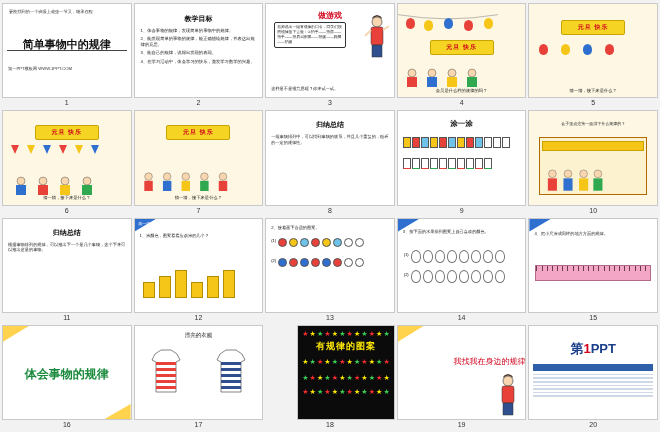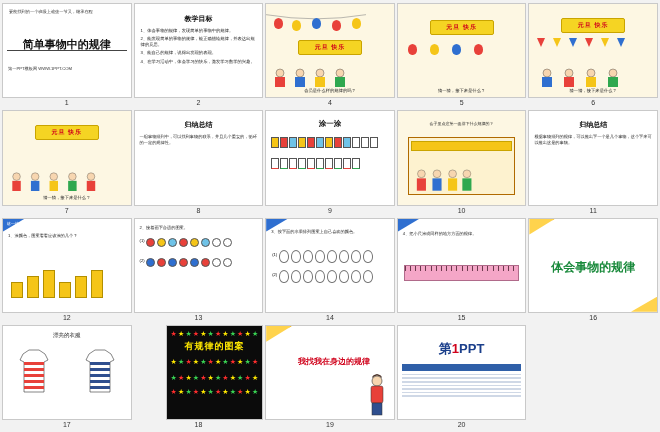--- a/index.html
+++ b/index.html
@@ -116,21 +116,21 @@
   .s16 .big{position:absolute;left:0;right:0;top:40px;text-align:center;font-size:12px;font-weight:bold;color:#1a8a3c;}
   
   .s17 .h{position:absolute;left:0;right:0;top:6px;text-align:center;font-size:5.5px;color:#222;}
   .shirt{position:absolute;top:22px;width:34px;height:46px;}
   
   .s18{background:#0b0b0b;margin-left:32px;}
   .s18 .h{position:absolute;left:0;right:0;top:14px;text-align:center;font-size:9px;font-weight:bold;color:#ffe800;letter-spacing:1px;}
   .starrow{position:absolute;left:4px;right:4px;display:flex;justify-content:space-between;}
   .star{color:#ff2d2d;font-size:7px;line-height:7px;}
   
-  .s19 .h{position:absolute;left:8px;right:0;top:30px;text-align:center;font-size:8px;font-weight:bold;color:#d0021b;}
+  .s19 .h{position:absolute;left:8px;right:0;top:30px;text-align:right;font-size:8px;font-weight:normal;color:#d0021b;}
   
   .s20{background:#fff;}
   .s20 .logo{position:absolute;left:0;right:0;top:14px;text-align:center;font-size:13px;font-weight:bold;color:#1b3f8b;}
   .s20 .logo span.red{color:#d0021b;}
   .s20 .navbar{position:absolute;left:4px;right:4px;top:38px;height:7px;background:#2f5fa8;}
   .s20 .lines{position:absolute;left:4px;right:4px;top:48px;}
   .s20 .lines i{display:block;height:1.6px;background:#cfd8e6;margin-bottom:2px;}
 </style>
 </head>
 <body>
@@ -151,20 +151,36 @@
     <div class="slide listslide">
       <div class="h">教学目标</div>
       <p>1、体会事物的规律，发现简单的事物中的规律。</p>
       <p>2、能发现简单的事物的规律，能正确描绘规律，并表达出规律的意思。</p>
       <p>3、能自己的规律，说得出发现的表现。</p>
       <p>4、在学习活动中，体会学习的快乐，激发学习数学的兴趣。</p>
     </div>
     <div class="num">2</div>
   </div>
 
+  <div class="cell">
+    <div class="slide s3">
+      <div class="h">做游戏</div>
+      <div class="box">老师说出一组有规律的口令，同学们按照规律接下去做：①拍手——拍肩——拍手——拍肩②跺脚——拍腿——跺脚——拍腿</div>
+      <svg class="teacher" viewBox="0 0 28 48">
+        <circle cx="14" cy="8" r="5" fill="#f7d6b0" stroke="#333" stroke-width="0.6"></circle>
+        <path d="M9 5 Q14 0 19 5 Q19 2 14 1 Q9 2 9 5Z" fill="#4a3228"></path>
+        <rect x="8" y="13" width="12" height="18" rx="2" fill="#e8413a" stroke="#333" stroke-width="0.5"></rect>
+        <rect x="9" y="31" width="10" height="12" fill="#2f4f8f" stroke="#333" stroke-width="0.5"></rect>
+        <line x1="8" y1="16" x2="2" y2="22" stroke="#f7d6b0" stroke-width="2"></line>
+        <line x1="20" y1="16" x2="26" y2="12" stroke="#f7d6b0" stroke-width="2"></line>
+      </svg>
+      <div class="bottom">这样是不是很意思呢？你来试一试。</div>
+    </div>
+    <div class="num">3</div>
+  </div>
 
   <div class="cell">
     <div class="slide party">
       <svg class="rope" viewBox="0 0 120 12" preserveAspectRatio="none">
         <path d="M0 2 Q60 12 120 2" stroke="#888" stroke-width="0.7" fill="none"></path>
       </svg>
       <div class="balloonrow" style="top:14px">
         <div class="bl" style="left:8px;top:0;background:#e8413a"></div>
         <div class="bl" style="left:26px;top:2px;background:#f5c518"></div>
         <div class="bl" style="left:46px;top:0;background:#2f6fd0"></div>

